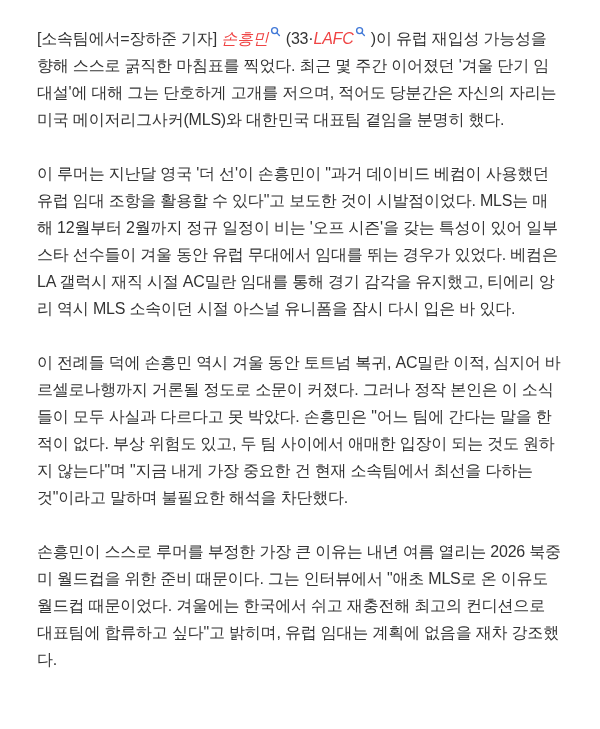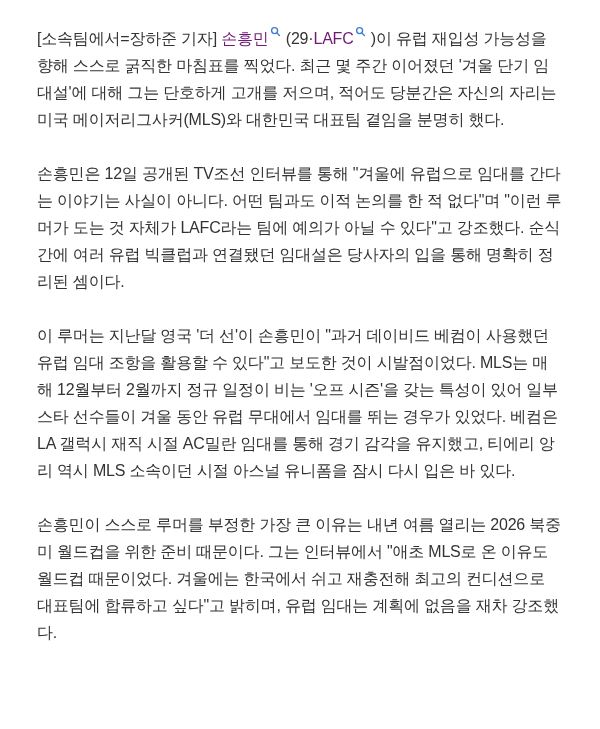--- a/index.html
+++ b/index.html
@@ -18,40 +18,41 @@
     line-height: 27px;
     letter-spacing: -0.2px;
     text-align: left;
     word-break: normal;
     overflow-wrap: break-word;
   }
   .article-body p {
     margin: 0 0 27px 0;
   }
   a.entity-link {
-    color: #701a75;
+    color: #ef4444;
     text-decoration: none;
     cursor: pointer;
+    font-style: italic;
   }
   .search-icon {
     display: inline-block;
     vertical-align: 7px;
     line-height: 0;
     margin: 0 1px 0 1px;
     cursor: pointer;
   }
   .search-icon svg { display: block; }
 </style>
 </head>
 <body>
 
 <div class="article-body" id="article-body">
     <p><span>[소속팀에서=장하준 기자] </span><a class="entity-link">손흥민</a><span class="search-icon"><svg width="11" height="11" viewBox="0 0 24 24">
           <circle cx="10" cy="10" r="6.5" fill="none" stroke="#4078d7" stroke-width="3"></circle>
           <line x1="15" y1="15" x2="20.5" y2="20.5" stroke="#4078d7" stroke-width="3" stroke-linecap="round"></line>
-        </svg></span><span> (29·</span><a class="entity-link">LAFC</a><span class="search-icon"><svg width="11" height="11" viewBox="0 0 24 24">
+        </svg></span><span> (33·</span><a class="entity-link">LAFC</a><span class="search-icon"><svg width="11" height="11" viewBox="0 0 24 24">
           <circle cx="10" cy="10" r="6.5" fill="none" stroke="#4078d7" stroke-width="3"></circle>
           <line x1="15" y1="15" x2="20.5" y2="20.5" stroke="#4078d7" stroke-width="3" stroke-linecap="round"></line>
         </svg></span><span> )이 유럽 재입성 가능성을 향해 스스로 굵직한 마침표를 찍었다. 최근 몇 주간 이어졌던 '겨울 단기 임대설'에 대해 그는 단호하게 고개를 저으며, 적어도 당분간은 자신의 자리는 미국 메이저리그사커(MLS)와 대한민국 대표팀 곁임을 분명히 했다.</span></p>
-    <p><span>손흥민은 12일 공개된 TV조선 인터뷰를 통해 "겨울에 유럽으로 임대를 간다는 이야기는 사실이 아니다. 어떤 팀과도 이적 논의를 한 적 없다"며 "이런 루머가 도는 것 자체가 LAFC라는 팀에 예의가 아닐 수 있다"고 강조했다. 순식간에 여러 유럽 빅클럽과 연결됐던 임대설은 당사자의 입을 통해 명확히 정리된 셈이다.</span></p>
     <p><span>이 루머는 지난달 영국 '더 선'이 손흥민이 "과거 데이비드 베컴이 사용했던 유럽 임대 조항을 활용할 수 있다"고 보도한 것이 시발점이었다. MLS는 매해 12월부터 2월까지 정규 일정이 비는 '오프 시즌'을 갖는 특성이 있어 일부 스타 선수들이 겨울 동안 유럽 무대에서 임대를 뛰는 경우가 있었다. 베컴은 LA 갤럭시 재직 시절 AC밀란 임대를 통해 경기 감각을 유지했고, 티에리 앙리 역시 MLS 소속이던 시절 아스널 유니폼을 잠시 다시 입은 바 있다.</span></p>
+    <p><span>이 전례들 덕에 손흥민 역시 겨울 동안 토트넘 복귀, AC밀란 이적, 심지어 바르셀로나행까지 거론될 정도로 소문이 커졌다. 그러나 정작 본인은 이 소식들이 모두 사실과 다르다고 못 박았다. 손흥민은 "어느 팀에 간다는 말을 한 적이 없다. 부상 위험도 있고, 두 팀 사이에서 애매한 입장이 되는 것도 원하지 않는다"며 "지금 내게 가장 중요한 건 현재 소속팀에서 최선을 다하는 것"이라고 말하며 불필요한 해석을 차단했다.</span></p>
     <p><span>손흥민이 스스로 루머를 부정한 가장 큰 이유는 내년 여름 열리는 2026 북중미 월드컵을 위한 준비 때문이다. 그는 인터뷰에서 "애초 MLS로 온 이유도 월드컵 때문이었다. 겨울에는 한국에서 쉬고 재충전해 최고의 컨디션으로 대표팀에 합류하고 싶다"고 밝히며, 유럽 임대는 계획에 없음을 재차 강조했다.</span></p>
   </div>
 
 </body></html>

